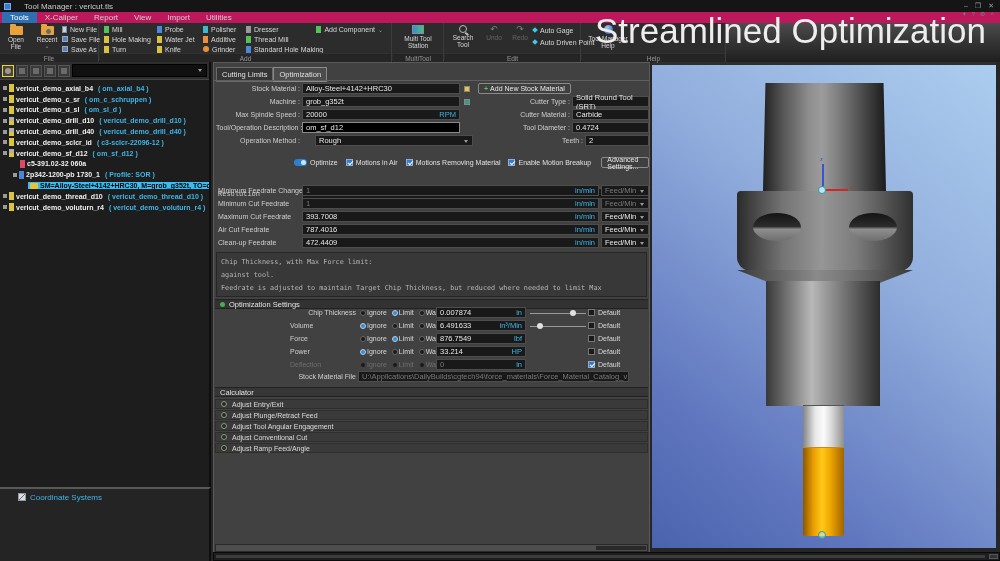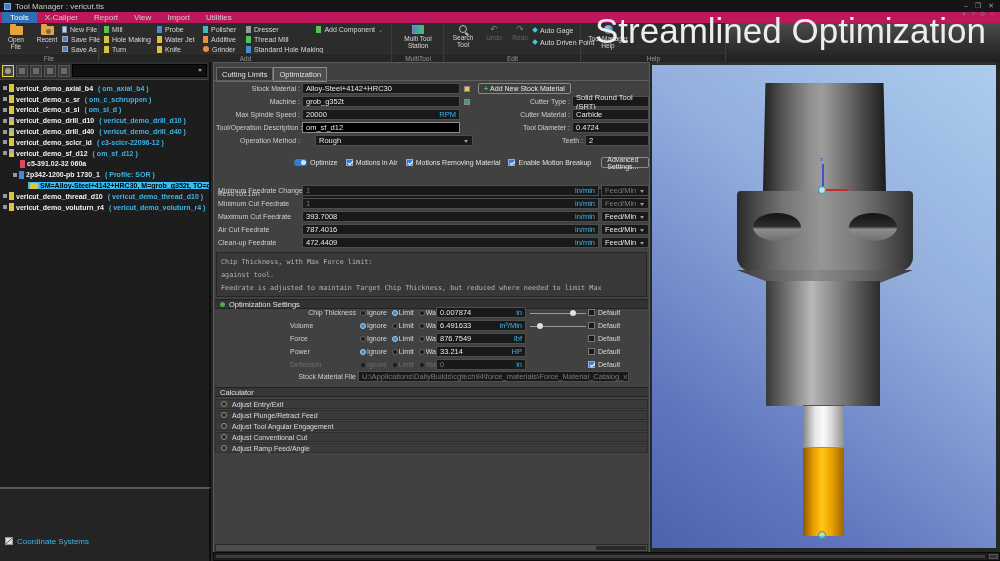--- a/index.html
+++ b/index.html
@@ -2,21 +2,21 @@
 <html><head>
 <meta charset="utf-8">
 <style>
   * { margin:0; padding:0; box-sizing:border-box; }
   html,body { width:1000px; height:561px; overflow:hidden; background:#262626;
     font-family:"Liberation Sans", sans-serif; }
   .app { position:relative; width:1000px; height:561px; background:#262626; }
 
   
   .titlebar { position:absolute; left:0; top:0; width:100%; height:12px; background:#151515;
-    display:flex; align-items:center; gap:4px; padding:4px 4px; z-index:40; }
+    display:flex; align-items:center; gap:13px; padding:4px 4px; z-index:40; }
   .app-icon { width:7px; height:7px; background:#3a7ad0; border:1px solid #7aa8e8; }
   .title-text { font-size:8px; color:#c8c8c8; white-space:nowrap; }
   .win-controls { position:absolute; right:6px; top:2px; display:flex; gap:7px; z-index:60; }
   .win-controls span { font-size:7px; color:#9a9a9a; line-height:8px; }
   .win-controls2 { position:absolute; right:6px; top:11px; display:flex; gap:5px; z-index:60; }
   .win-controls2 span { font-size:6px; color:#7a7a7a; line-height:7px; }
 
   
   .menubar { position:absolute; left:0; top:12px; width:100%; height:11px; background:#be185d;
     display:flex; align-items:stretch; padding-left:2px; z-index:39; }
@@ -86,21 +86,21 @@
   .ticon { width:5px; height:8px; flex:0 0 auto; }
   .ti-y{background:#d8c542;} .ti-g2{background:linear-gradient(#b0b0b0 55%,#d8c542 55%);}
   .ti-r{background:#e04868;} .ti-b{background:#4a86d8;}
   .ti-f{width:8px;height:6px;background:#e8c23a;border-radius:1px;}
   .tname { color:#f0f0f0; } .tdetail { color:#3fb6e8; margin-left:3px; }
   .selwrap { display:flex; align-items:center; gap:2px; background:#38bdf2; padding:0 2px; flex:1; overflow:hidden; }
   .selwrap .tname { color:#000; }
 
   .left-bottom { position:absolute; left:0; top:487px; width:211px; bottom:0; background:#242424;
     border-top:2px solid #585858; border-right:2px solid #0e0e0e; z-index:11; }
-  .coord { display:flex; align-items:flex-start; gap:4px; padding:4px 5px; font-size:8px; color:#3fb6e8;margin-top:44px; }
+  .coord { display:flex; align-items:flex-start; gap:4px; padding:4px 18px; font-size:8px; color:#3fb6e8; }
   .coord-icon { width:8px; height:8px; border:1px solid #8a9aa8; background:linear-gradient(135deg,#ddd 45%,#667 50%,#ddd 55%); }
 
   
   .center { position:absolute; left:213px; top:62px; width:437px; bottom:0; background:#414141;
     border:1px solid #5a5a5a; z-index:10;padding-left:23px; }
   .tabs { position:absolute; left:2px; top:4px; display:flex; }
   .tab { font-size:7.5px; color:#e0e0e0; padding:2px 5px; background:#353535; border:1px solid #6a6a6a; }
   .tab.active { background:#4c4c4c; border-color:#8a8a8a; }
   .tabline { position:absolute; left:0; right:0; top:17px; border-top:1px solid #5f5f5f; }
 

